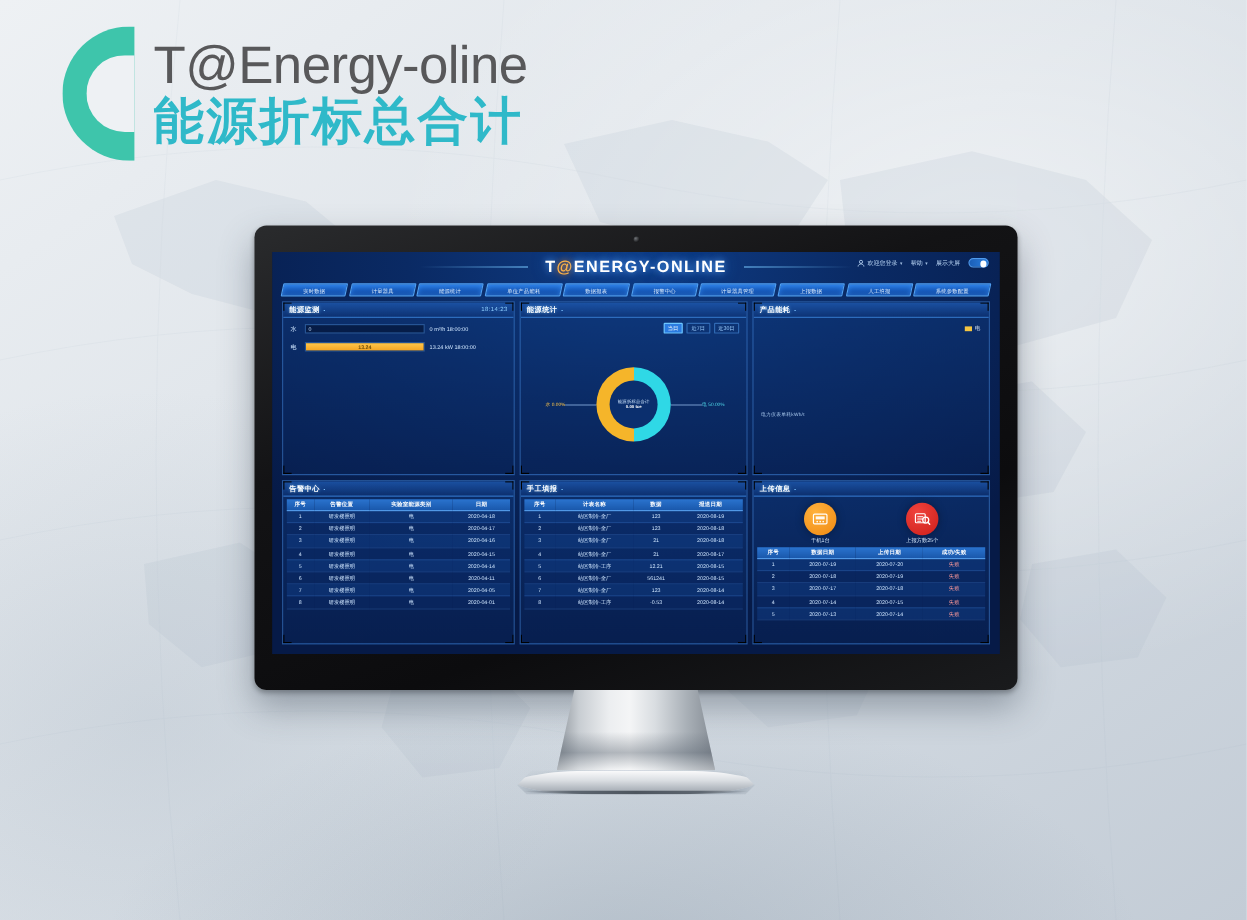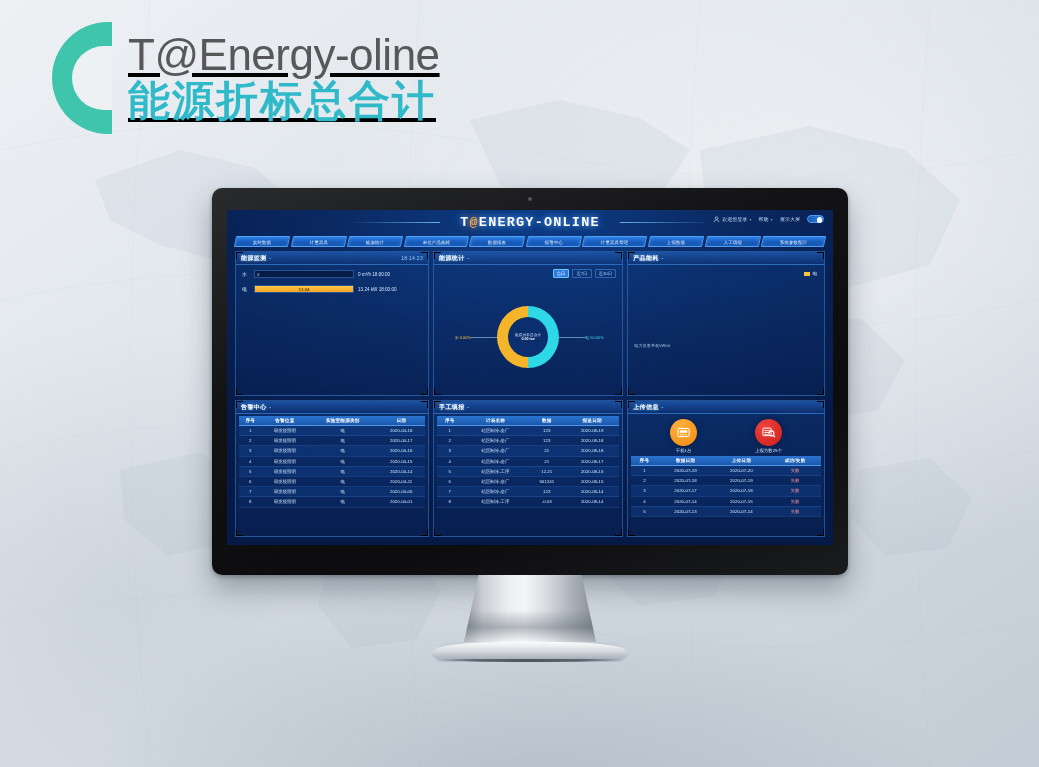--- a/index.html
+++ b/index.html
@@ -51,21 +51,21 @@
     clip-path: inset(0 48px 0 0);
   }
   .brand-mark::after {
     content: "";
     position: absolute; left: 20px; top: 24px;
     width: 68px; height: 64px;
     border-radius: 34px 0 0 34px;
     background: #eef1f4;
     clip-path: inset(0 28px 0 0);
   }
-  .brand-text { padding-left: 10px; text-decoration: underline; }
+  .brand-text { padding-left: 10px; }
   .brand-en {
     font-size: 44px; font-weight: 400; color: #58585a;
     line-height: 1.04; letter-spacing: -0.5px;
     white-space: nowrap;
   }
   .brand-cn {
     font-size: 42px; font-weight: 700; color: #2fb9c9;
     line-height: 1.12; letter-spacing: 2px;
     white-space: nowrap;
   }
@@ -117,21 +117,21 @@
   }
   .base::after {
     content: ""; position: absolute; left: 2%; right: 2%; bottom: 0; height: 3px;
     background: linear-gradient(90deg, rgba(110,120,132,0), #5d6670 22%, #4d555e 50%, #5d6670 78%, rgba(110,120,132,0));
     border-radius: 0 0 50% 50% / 0 0 100% 100%;
   }
 
   
   .dash { position: absolute; inset: 0; padding: 3px 5px 2px 5px; }
 
-  .topbar { position: relative; height: 22px; font-family: Liberation Mono, monospace; }
+  .topbar { position: relative; height: 22px; }
   .app-title {
     position: absolute; left: 0; right: 0; top: 2px;
     text-align: center;
     font-size: 13.5px; font-weight: 700; letter-spacing: 1.2px;
     color: #ffffff;
     text-shadow: 0 0 6px rgba(90,170,255,0.9), 0 0 12px rgba(60,130,240,0.6);
   }
   .app-title .at {
     display: inline-block; color: #ffb347;
     text-shadow: 0 0 6px rgba(255,150,40,0.95);

